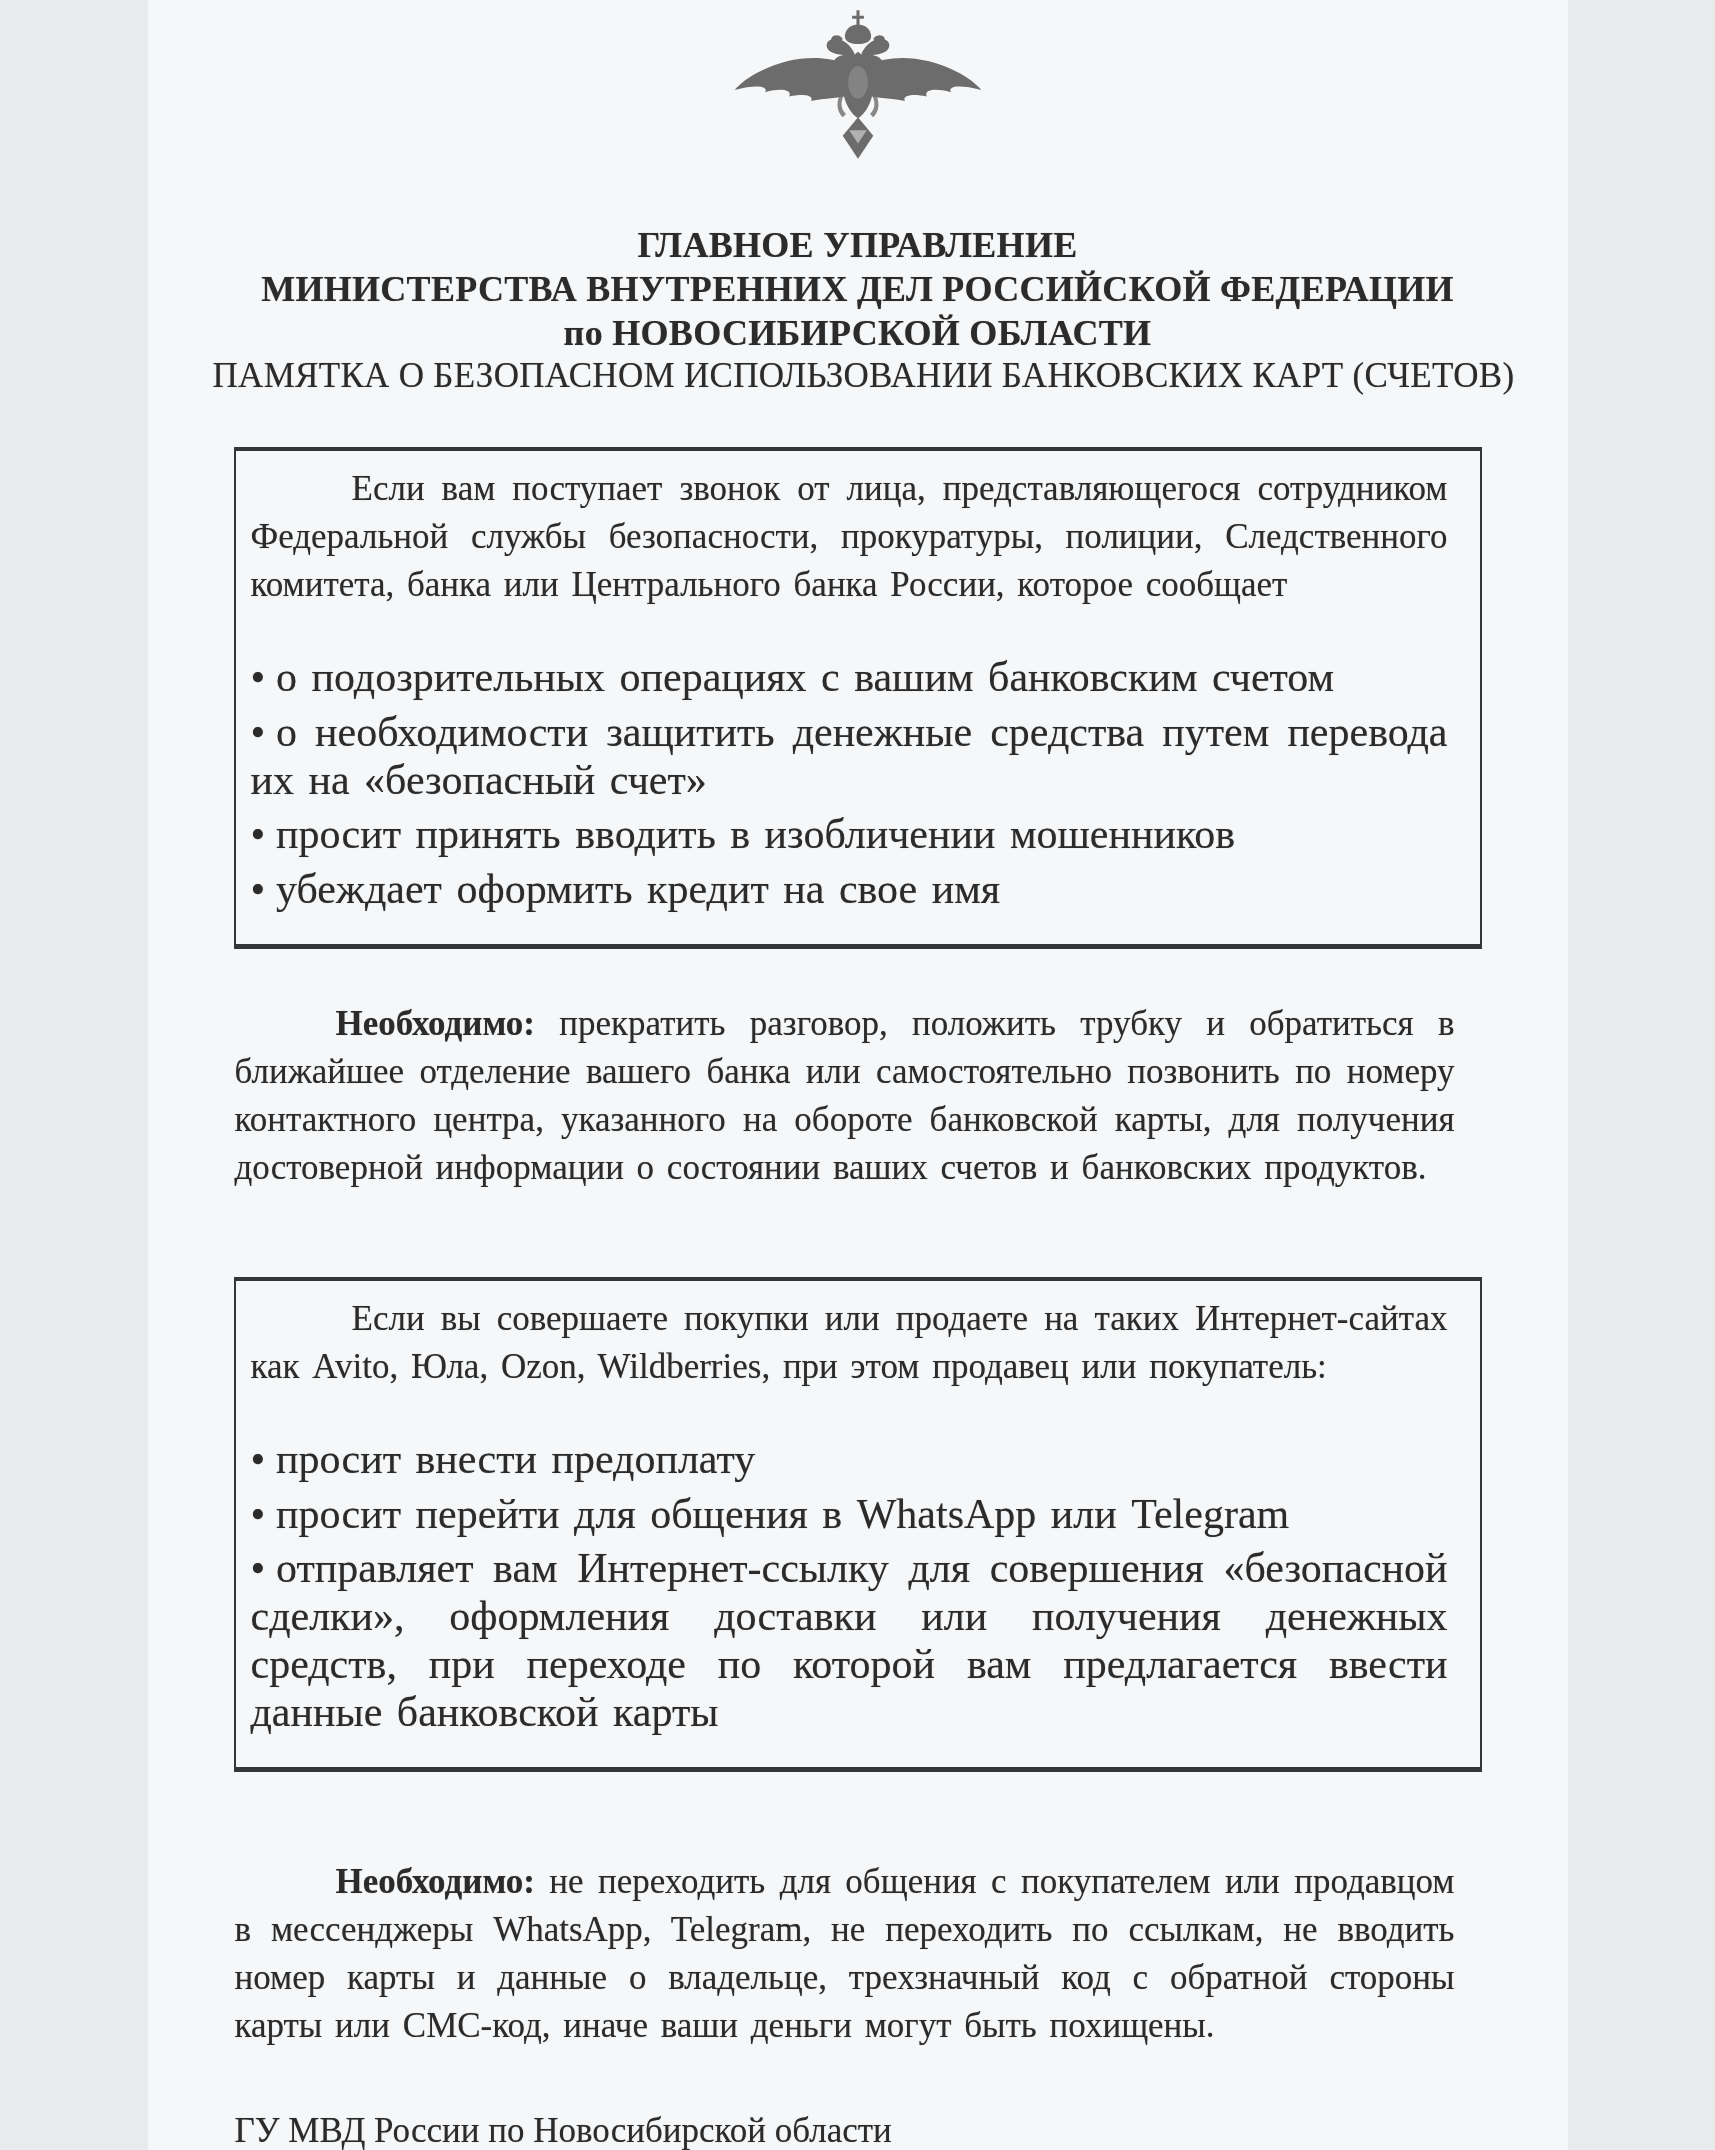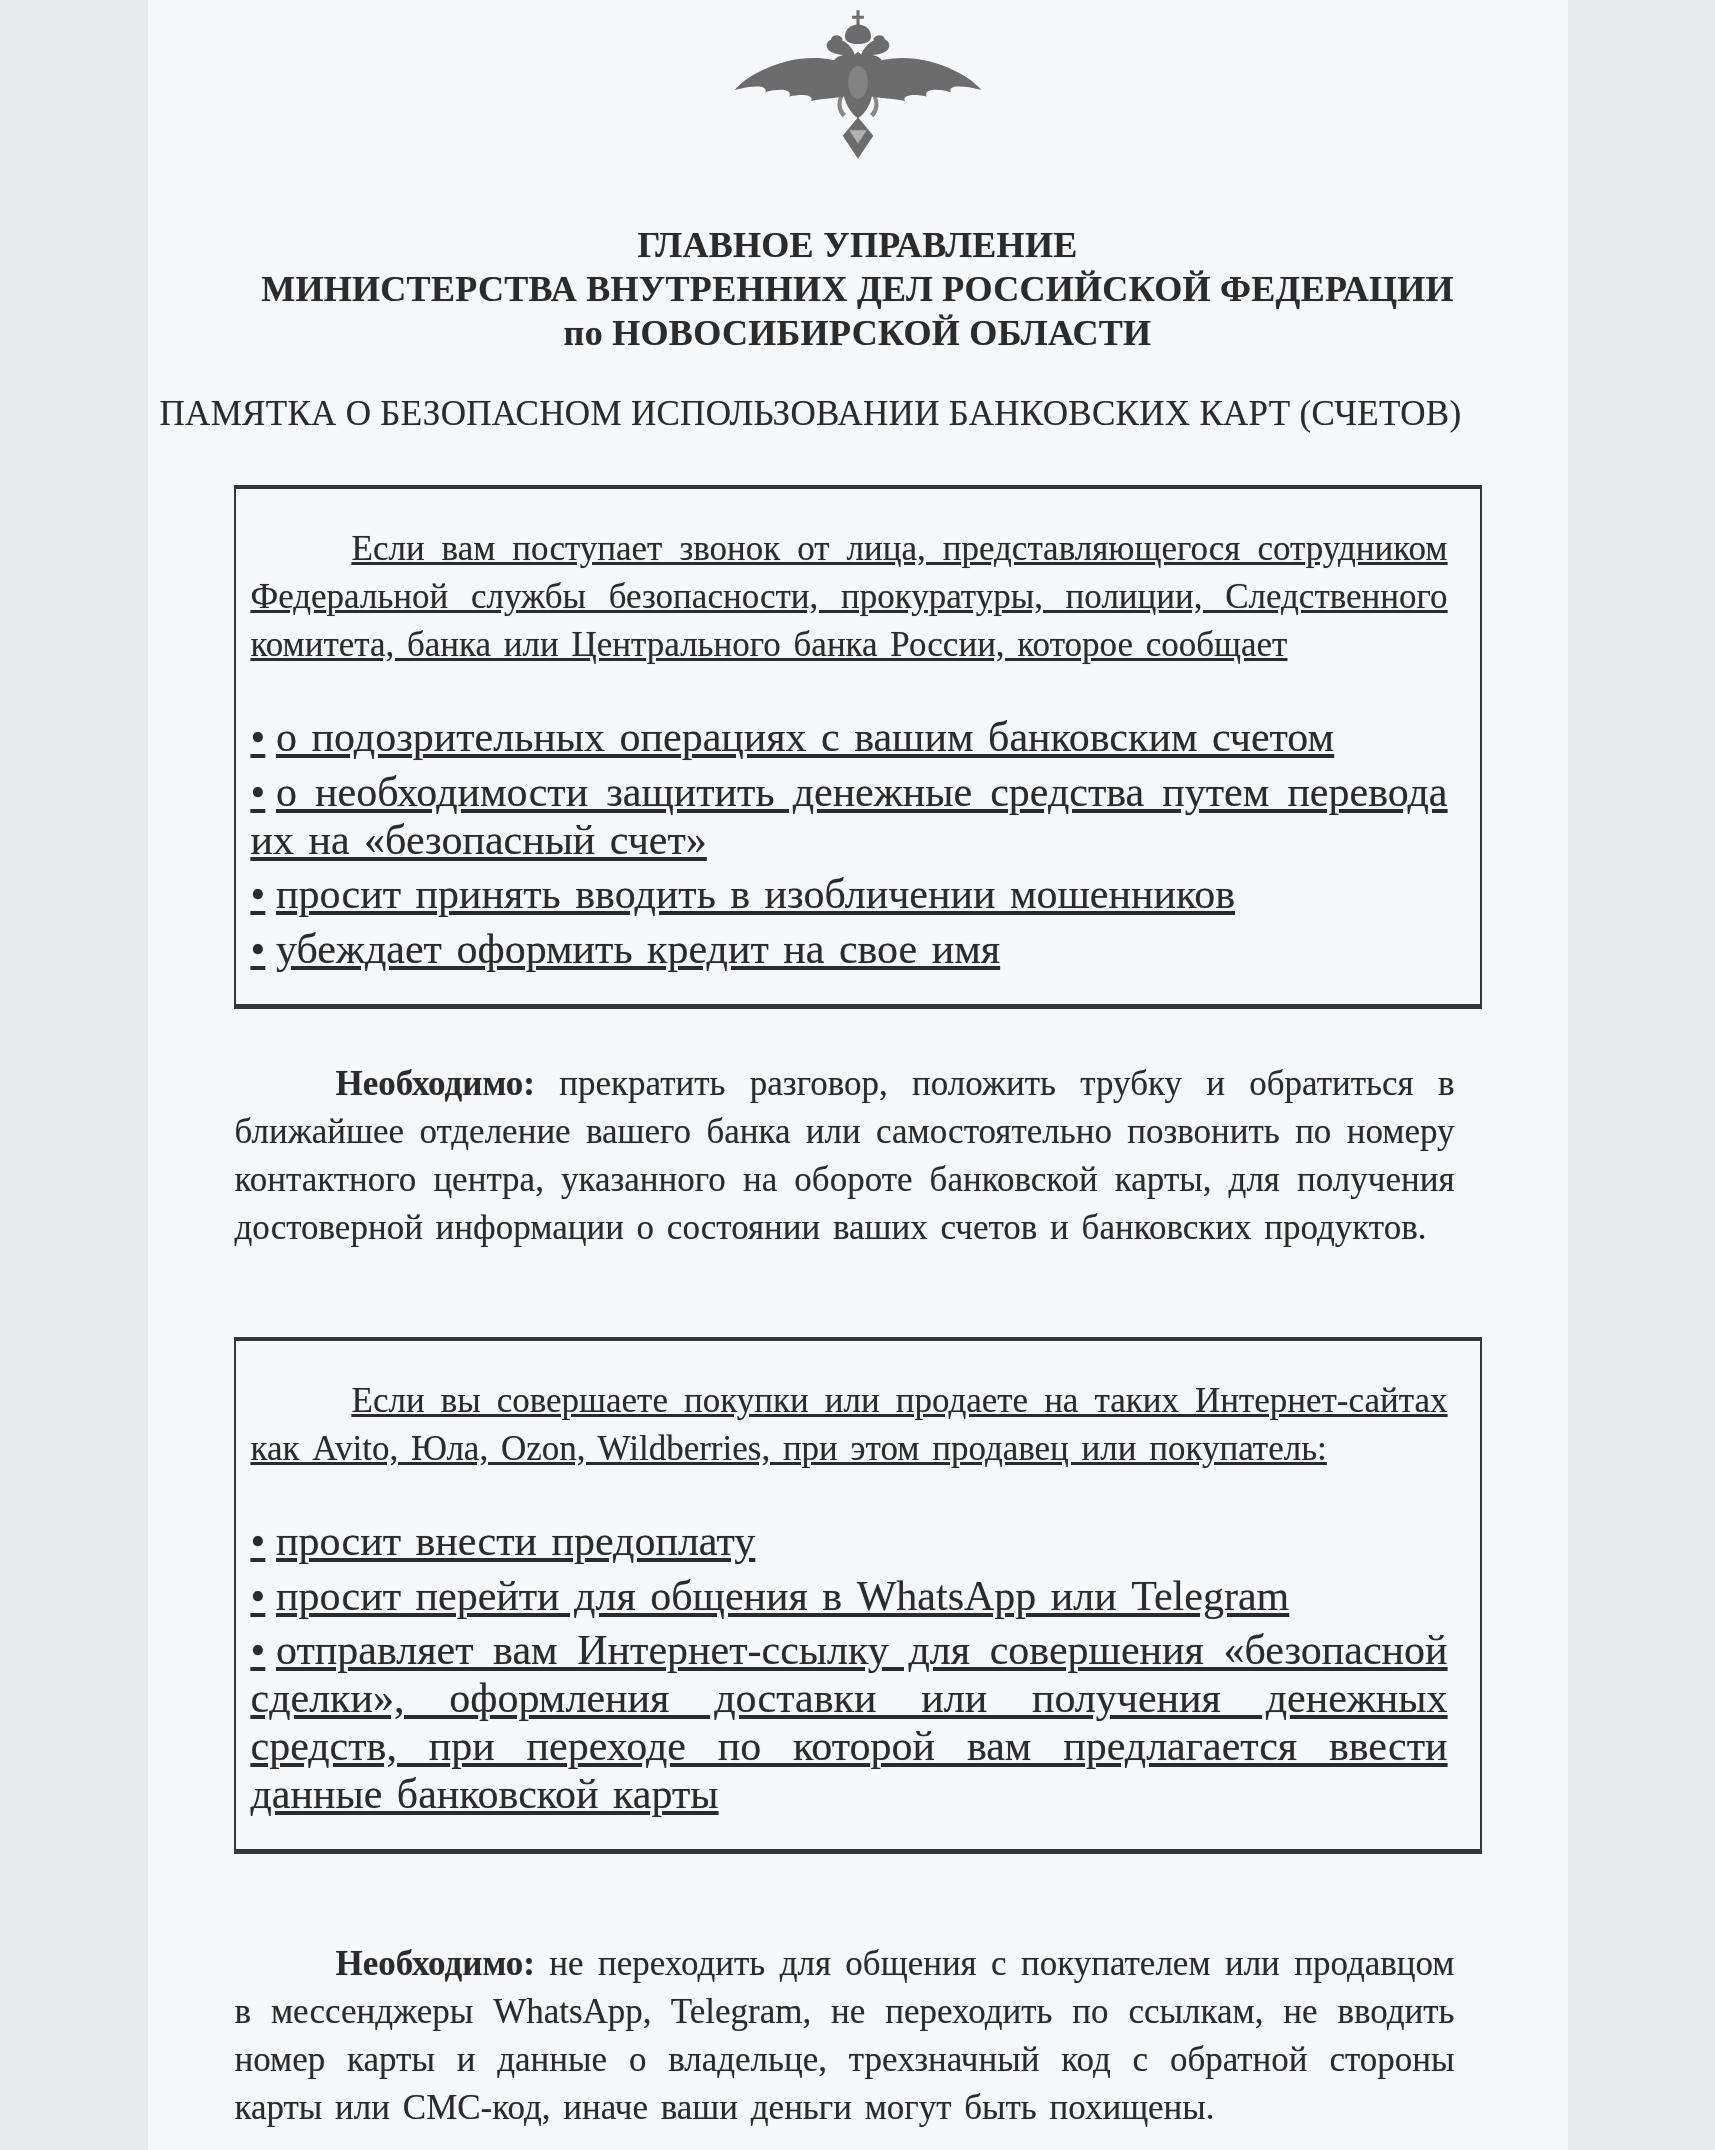--- a/index.html
+++ b/index.html
@@ -26,37 +26,35 @@
   
   .org-header {
     margin-top: 56px;
     text-align: center;
     font-weight: bold;
     font-size: 36px;
     line-height: 44px;
     letter-spacing: 0.3px;
   }
   .doc-title {
-    margin-top: 38px;
-    text-align: left;
+    text-align: center;
     font-size: 35px;
     line-height: 42px;
     letter-spacing: 0.3px;
     padding-left: 12px;
   }
 
   
   .warning-box {
     margin: 50px 86px 0 86px;
     border: 2.7px solid #34363a;
     border-top-width: 4.7px;
     border-bottom-width: 5.4px;
-    padding: 36px 32px 31px 15px;
+    padding: 14px 32px 31px 15px;
     background: transparent;
-    text-decoration: underline;
   }
   .box-2 { margin-top: 85px; }
 
   .para {
     margin: 0;
     font-size: 35px;
     line-height: 48px;
     text-align: justify;
     word-spacing: 4px;
   }

